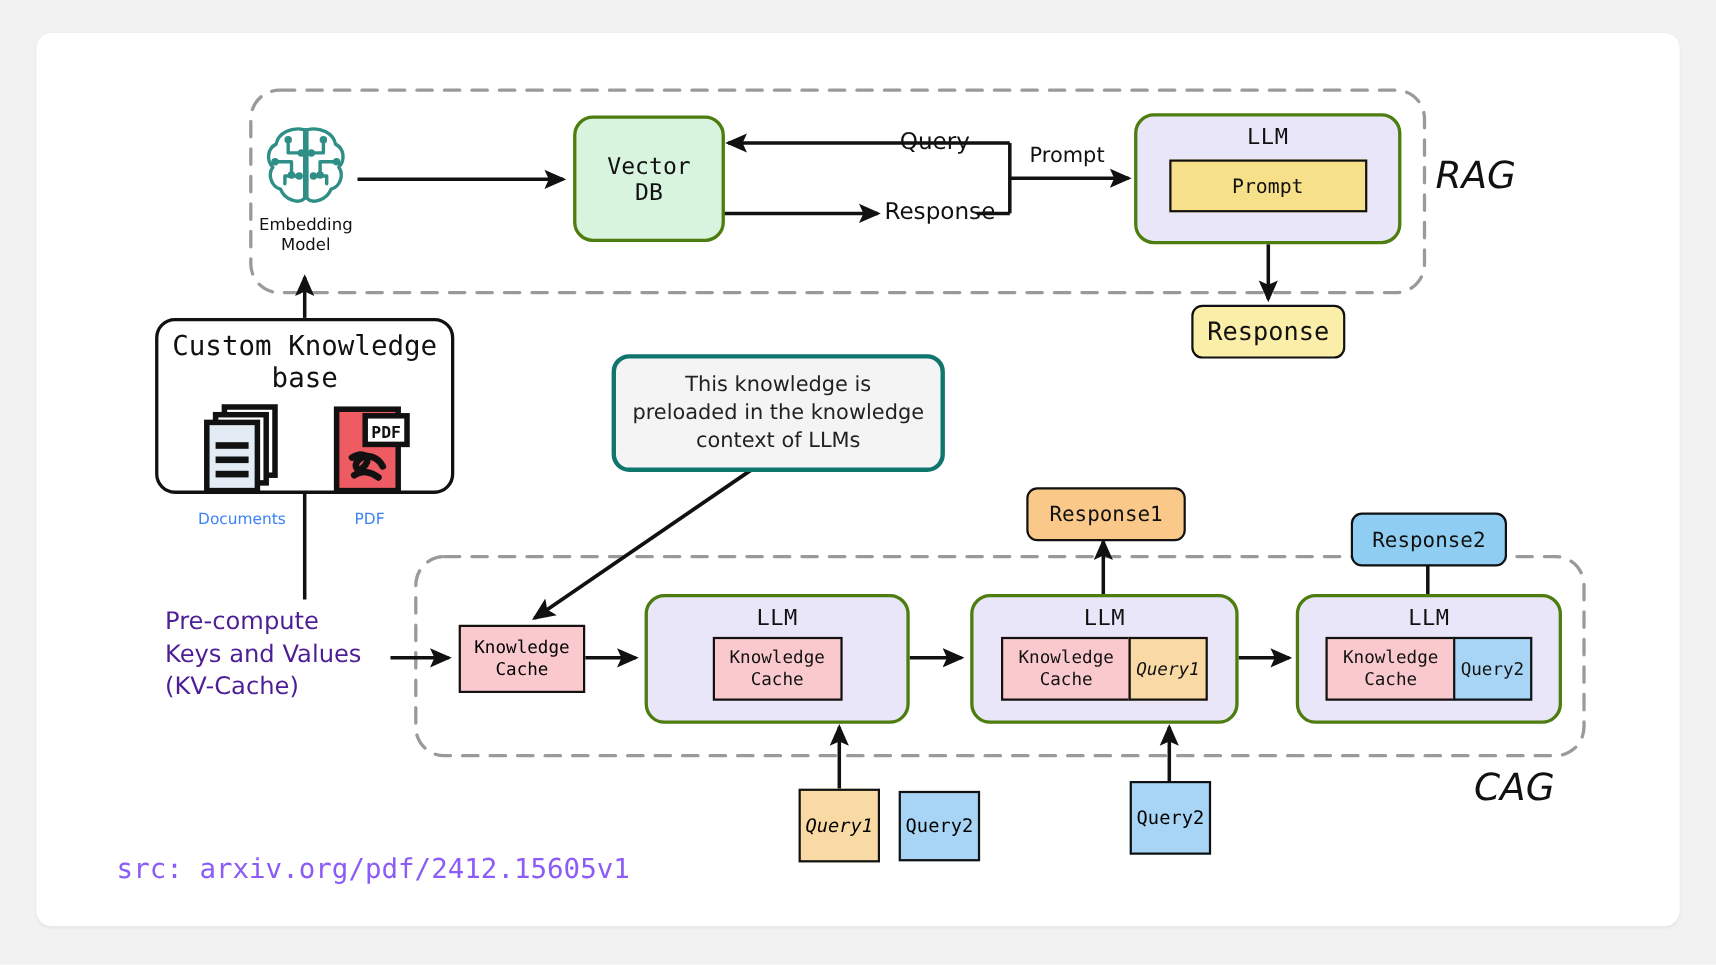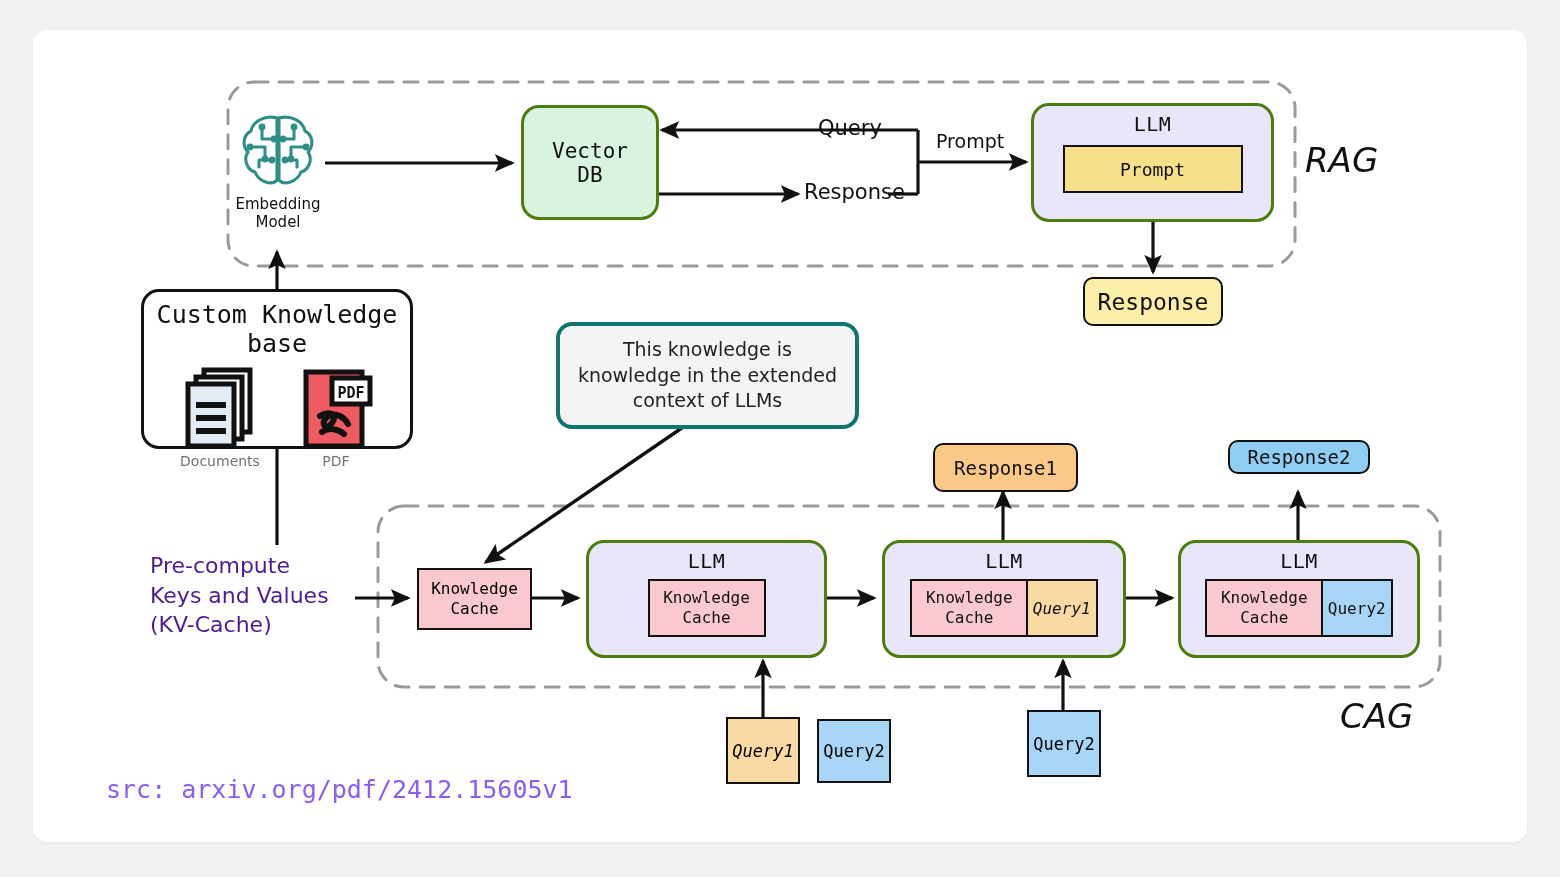--- a/index.html
+++ b/index.html
@@ -40,21 +40,21 @@
 
   .callout{background:#f4f4f4;border:4px solid #0f766e;border-radius:16px;
            display:flex;align-items:center;justify-content:center;
            text-align:center;line-height:1.35;color:#222;}
 
   .grouplabel{position:absolute;color:#111;font-style:italic;}
   .freetext{position:absolute;color:#4c1d95;text-align:left;line-height:1.35;}
   .edgelabel{position:absolute;color:#111;}
 
   .emb-caption{position:absolute;text-align:center;line-height:1.2;color:#111;}
-  .icon-caption{font-size:14px;color:#737373;margin-top:1px;}
+  .icon-caption{font-size:14px;color:#3b82f6;margin-top:12px;}
   .iconwrap{position:absolute;display:flex;flex-direction:column;align-items:center;}
 </style>
 </head>
 <body>
 
 <div id="card"></div>
 
 <div id="stage">
 
   <svg class="layer" viewBox="0 0 1560 877">
@@ -183,21 +183,21 @@
         </svg>
         <div class="icon-caption">PDF</div>
       </div>
 
     </div>
   </div>
 
   <div class="callout" style="position:absolute;left:556px;top:322px;width:295px;height:99px;
               flex-direction:column;font-size:19px;">
     <div>This knowledge is</div>
-    <div>knowledge in the extended</div>
+    <div>preloaded in the knowledge</div>
     <div>context of LLMs</div>
   </div>
 
   <div class="freetext" style="left:150px;top:551px;width:216px;font-size:22px;">
     <div>Pre-compute</div>
     <div>Keys and Values</div>
     <div>(KV-Cache)</div>
   </div>
 
   <div class="grouplabel" style="left:1340px;top:696px;font-size:34px;">CAG</div>
@@ -235,21 +235,21 @@
       <div class="chip chip-pink mono" style="width:118px;height:58px;flex-direction:column;font-size:16px;line-height:1.25;">
         <span>Knowledge</span>
         <span>Cache</span>
       </div>
       <div class="chip chip-blue mono" style="width:72px;height:58px;font-size:16px;margin-left:-2.5px;">Query2</div>
     </div>
   </div>
 
   <div class="node pill mono" style="left:933px;top:443px;width:145px;height:49px;background:#fac98a;font-size:19px;">Response1</div>
 
-  <div class="node pill mono" style="left:1228px;top:440px;width:142px;height:34px;background:#8fcdf2;font-size:19px;">Response2</div>
+  <div class="node pill mono" style="left:1228px;top:466px;width:142px;height:49px;background:#8fcdf2;font-size:19px;">Response2</div>
 
   <div class="chip chip-orange mono" style="position:absolute;left:726px;top:717px;width:74px;height:67px;font-size:17px;">Query1</div>
 
   <div class="chip chip-blue mono" style="position:absolute;left:817px;top:719px;width:74px;height:64px;font-size:17px;">Query2</div>
 
   <div class="chip chip-blue mono" style="position:absolute;left:1027px;top:710px;width:74px;height:67px;font-size:17px;">Query2</div>
 
   <div class="mono" style="position:absolute;left:106px;top:775px;font-size:25px;color:#8b5cf6;">src: arxiv.org/pdf/2412.15605v1</div>
 
 </div>

